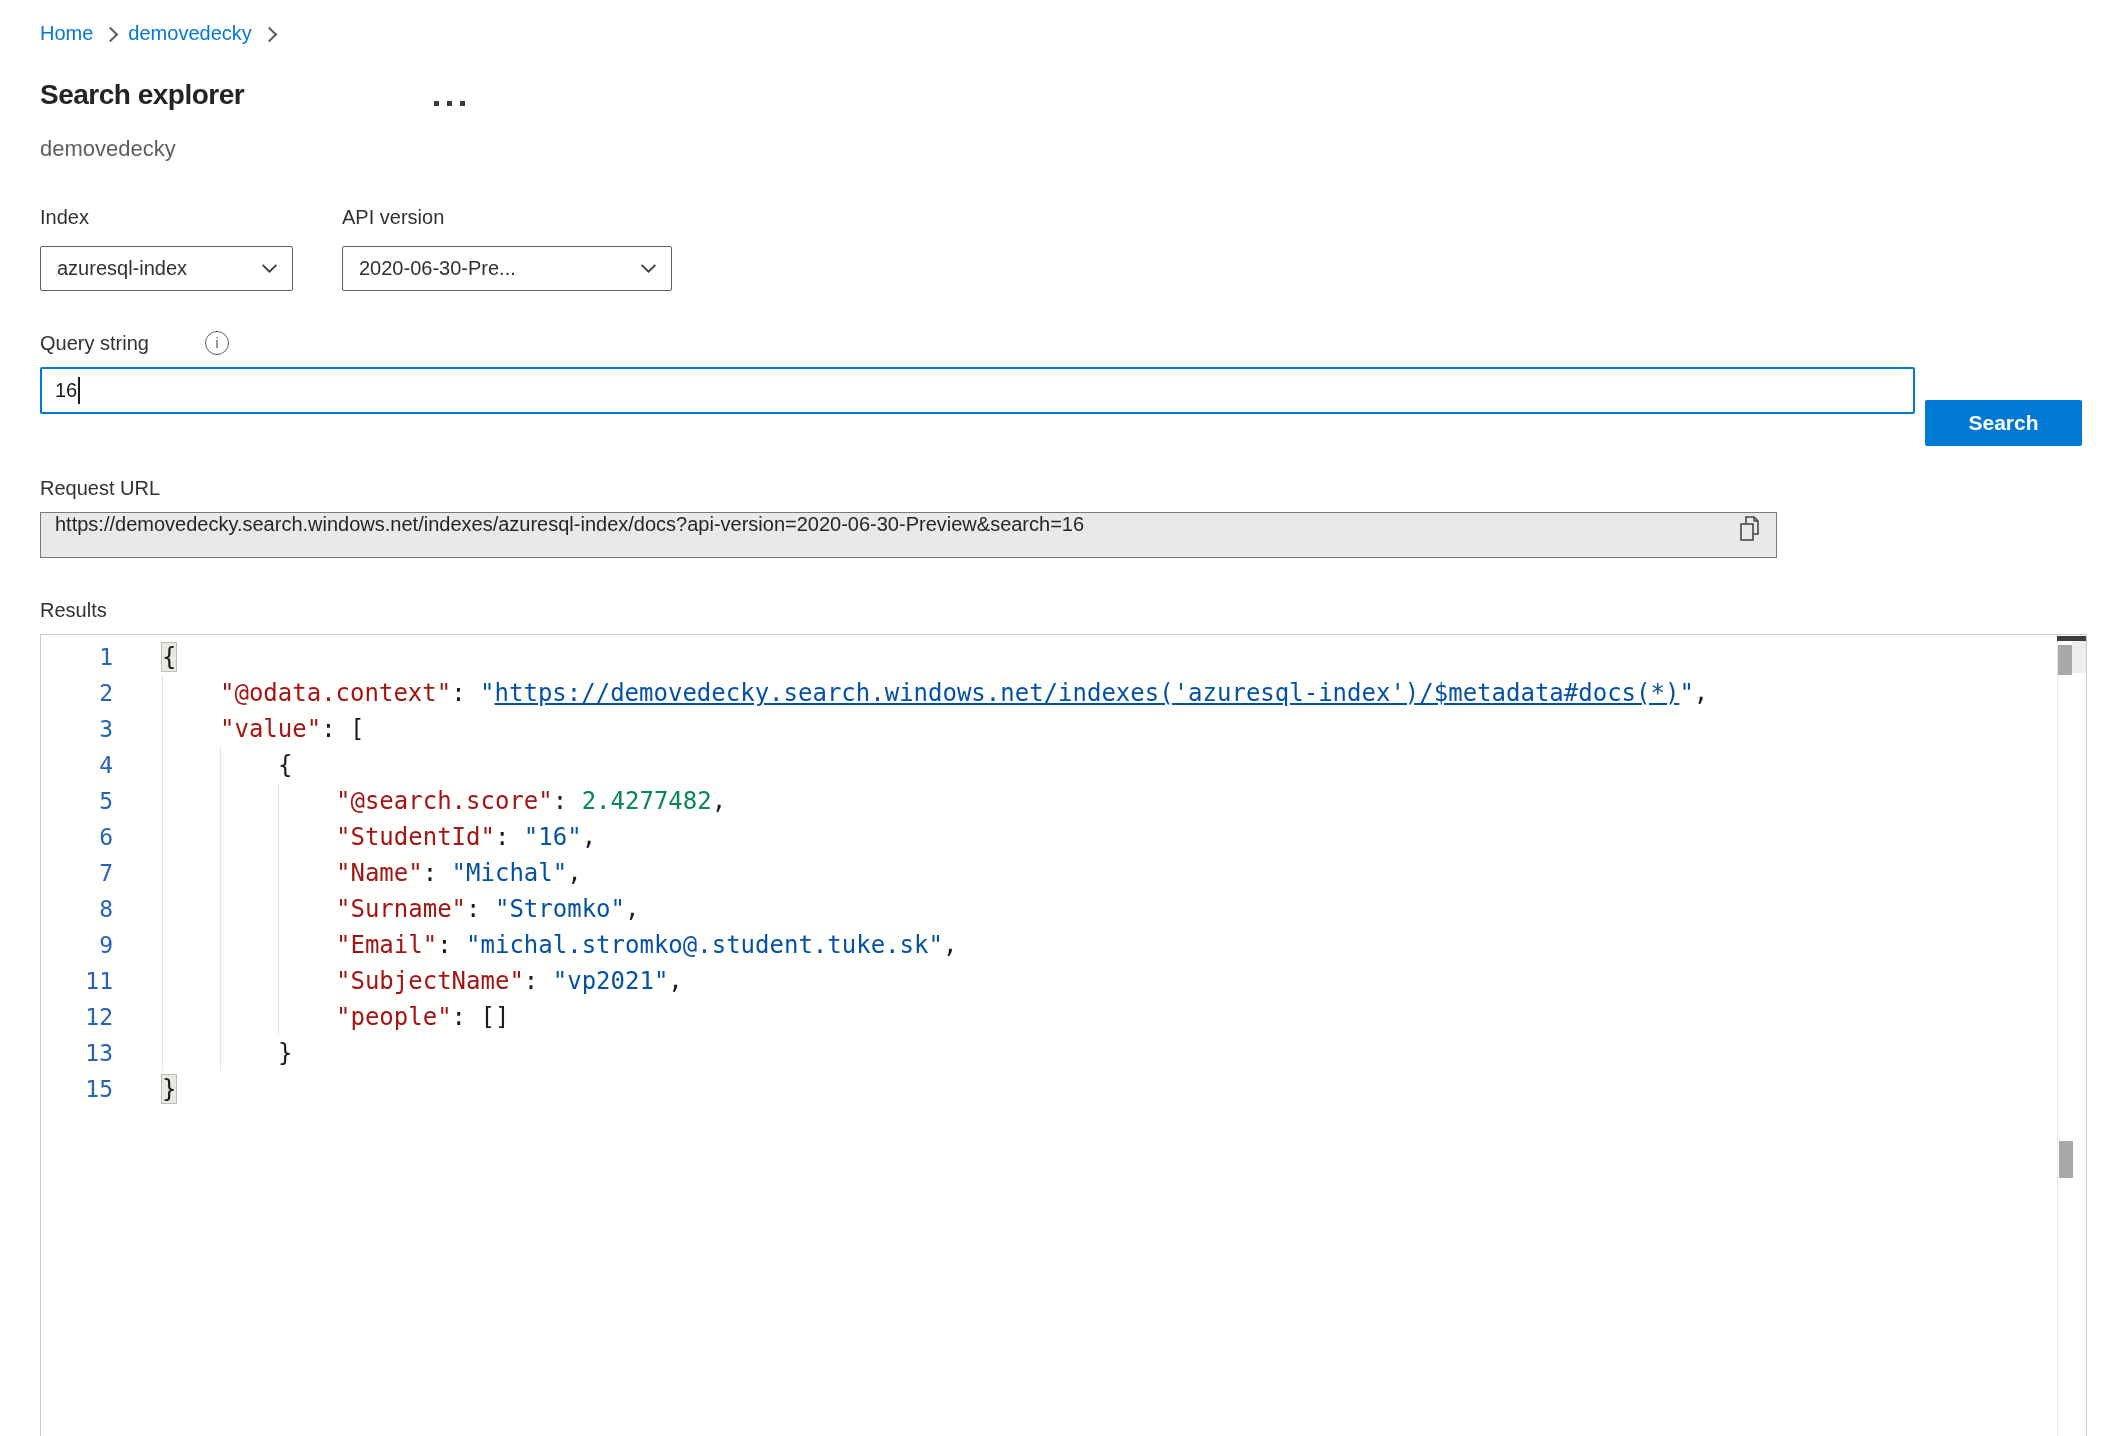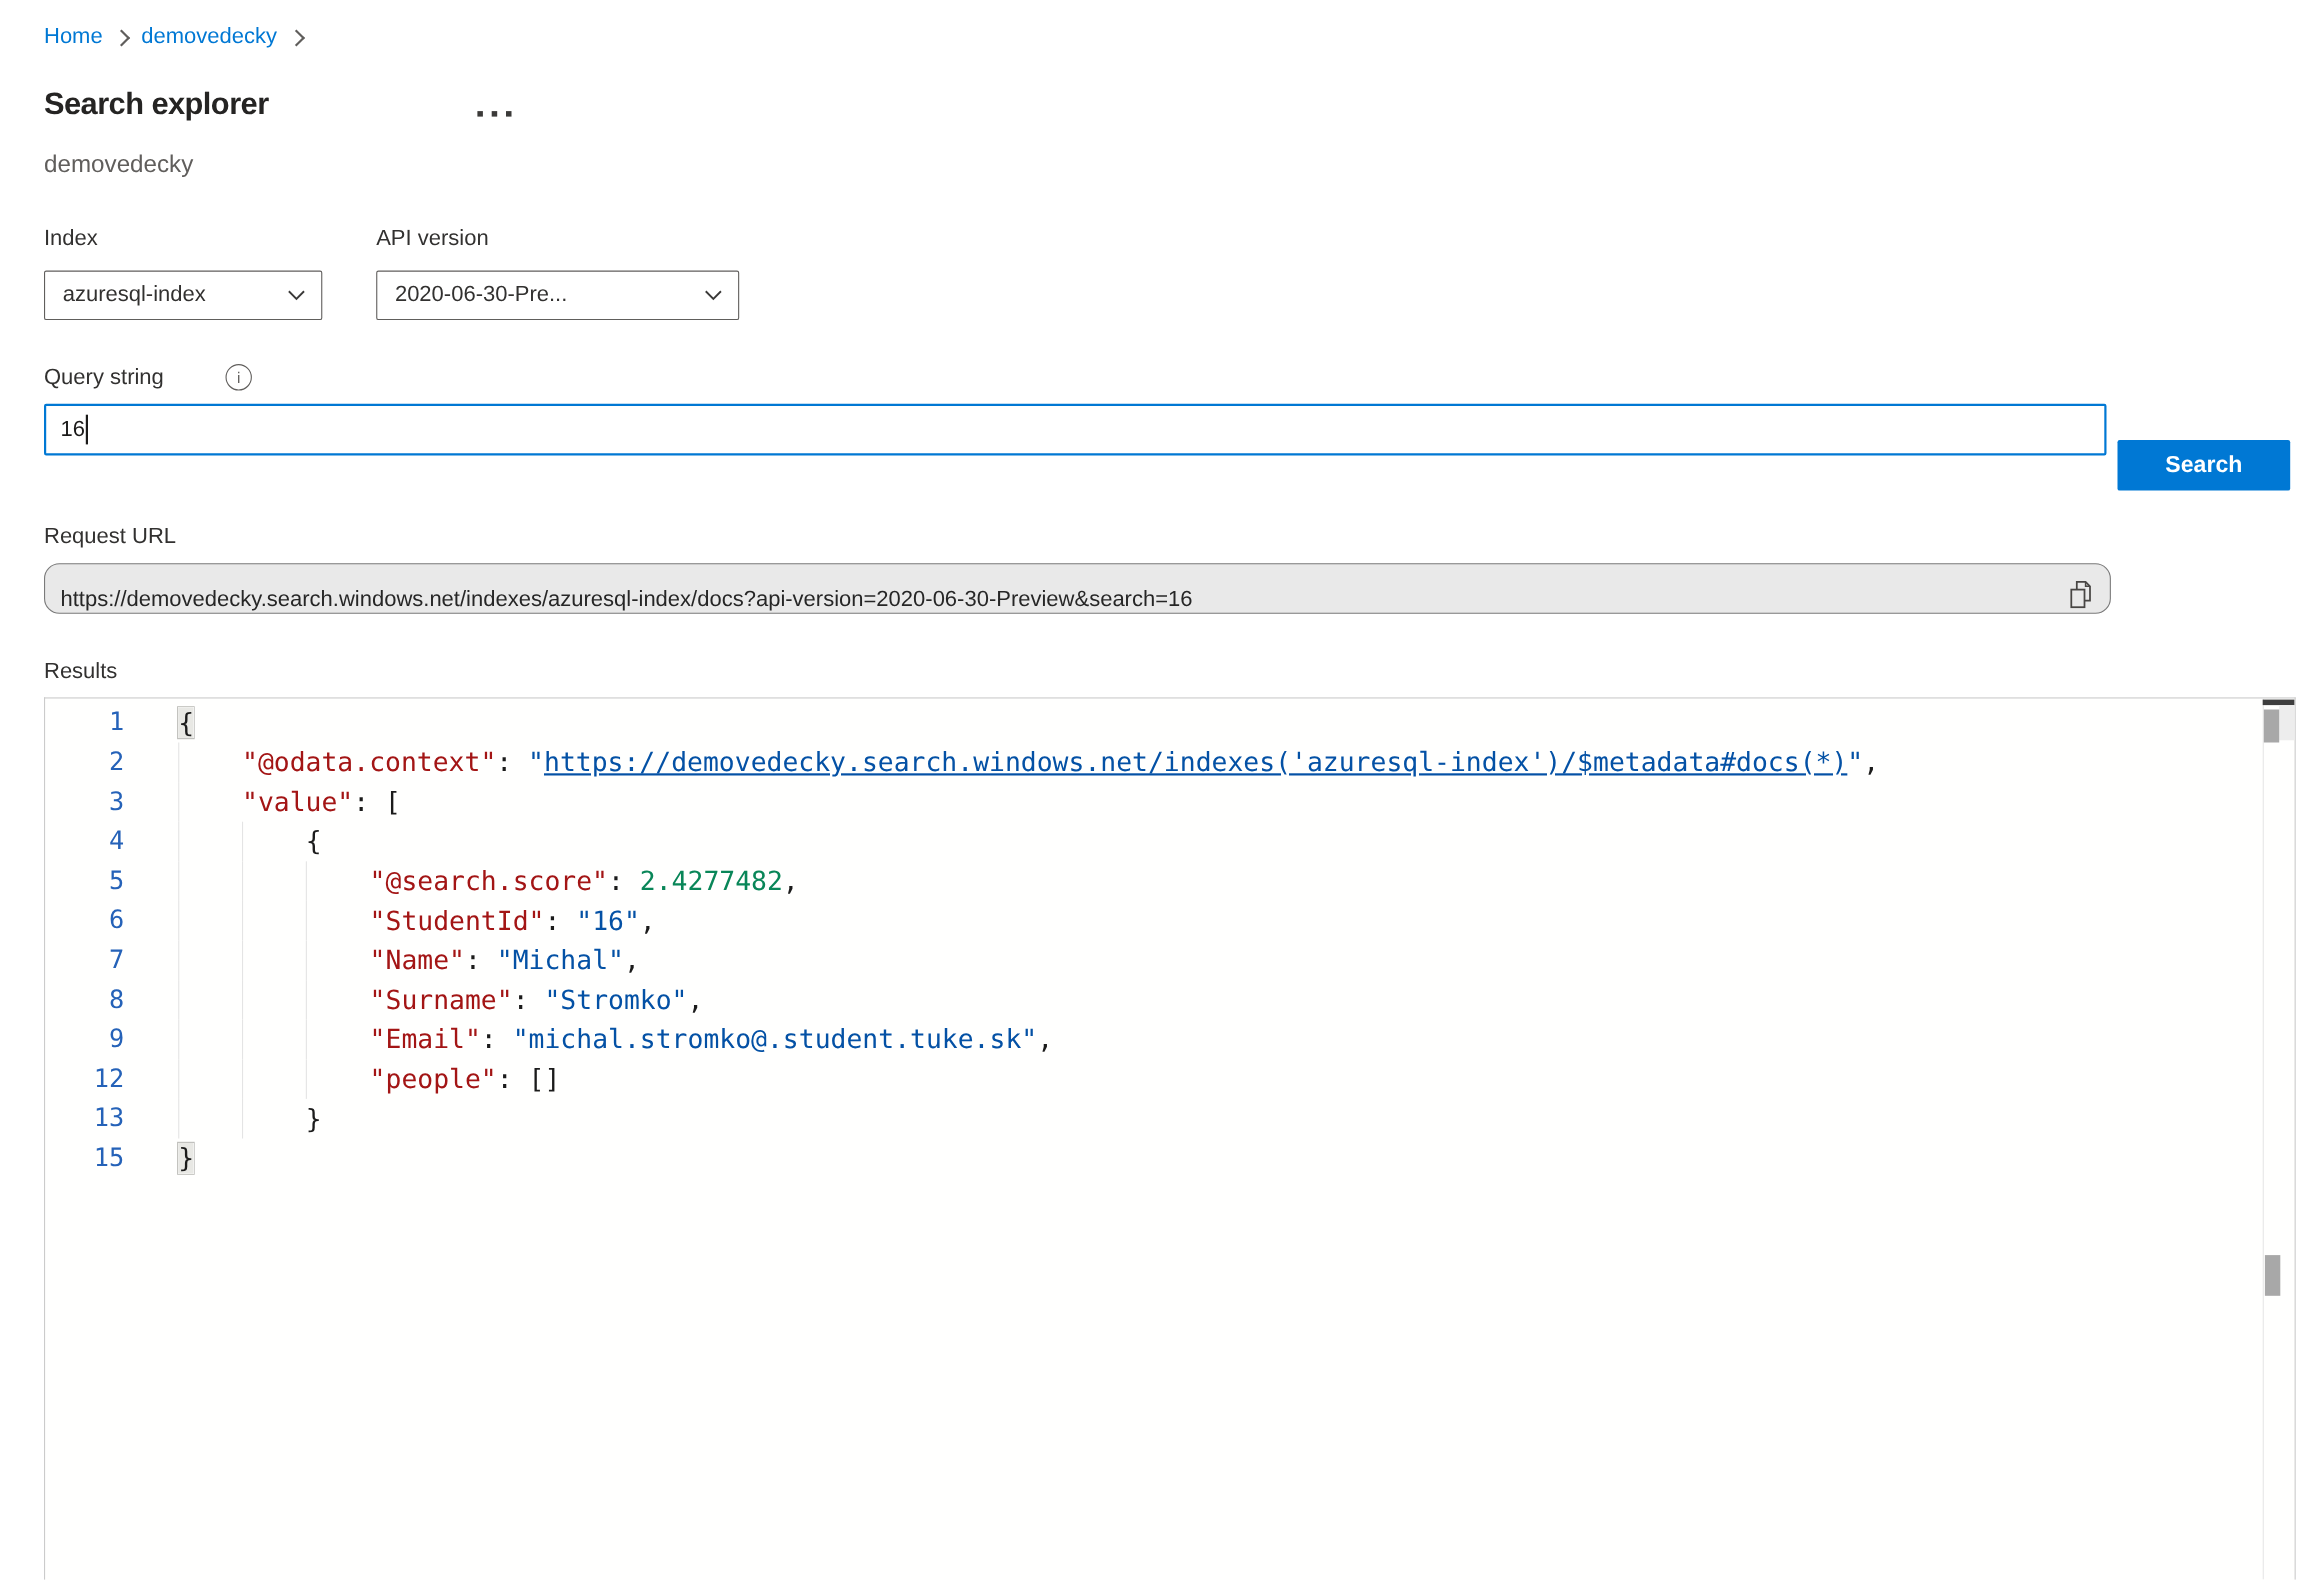--- a/index.html
+++ b/index.html
@@ -33,22 +33,22 @@
              box-sizing:border-box;display:flex;align-items:center;justify-content:center;
              font-size:14px;color:#605e5c;cursor:pointer;}
   .query-input{left:40px;top:367px;width:1875px;height:47px;border:2px solid #0078d4;border-radius:2px;
                box-sizing:border-box;display:flex;align-items:center;padding-left:13px;font-size:20px;color:#1b1a19;background:#fff;}
   .caret{display:inline-block;width:2px;height:27px;background:#1b1a19;margin-left:1px;}
   .search-btn{left:1925px;top:367px;width:157px;height:46px;background:#0078d4;color:#fff;
               border:none;border-radius:2px;font-size:21px;font-weight:700;cursor:pointer;
               display:flex;align-items:center;justify-content:center;font-family:"Liberation Sans",sans-serif;margin-top:33px;}
 
   
-  .url-box{left:40px;top:512px;width:1879px;height:46px;background:#e9e9e9;border:1px solid #7a7a7a;
-           border-radius:14px;box-sizing:border-box;display:flex;align-items:flex-end;padding:0 12px 0 14px;}
+  .url-box{left:40px;top:512px;width:1737px;height:46px;background:#e9e9e9;border:1px solid #7a7a7a;
+           border-radius:0;box-sizing:border-box;display:flex;align-items:flex-start;padding:0 12px 0 14px;}
   .url-text{flex:1;font-size:20px;color:#262626;white-space:nowrap;overflow:hidden;}
   .copy-btn{width:30px;height:32px;flex:none;cursor:pointer;display:flex;align-items:center;justify-content:center;background:none;border:none;padding:0;}
 
   
   .editor{left:40px;top:634px;width:2047px;height:802px;border:1px solid #cbcbcb;border-bottom:none;
           background:#fffffe;box-sizing:border-box;padding-top:4px;overflow:hidden;cursor:text;}
   .code-line{display:flex;height:36px;}
   .ln{width:72px;flex:none;text-align:right;font:23px/36px "DejaVu Sans Mono",monospace;color:#2562b8;}
   .lb{position:relative;flex:1;font:24px/36px "DejaVu Sans Mono",monospace;white-space:pre;color:#1b1b1b;}
   .lt{display:inline-block;}
@@ -154,20 +154,24 @@
       </div>
       <div class="code-line">
         <span class="ln">8</span>
         <span class="lb"><i class="guide" style="left: 49px;"></i><i class="guide" style="left: 107px;"></i><i class="guide" style="left: 165px;"></i><span class="lt" style="margin-left: 223px;"><span class="tk-key">"Surname"</span><span class="tk-punc">: </span><span class="tk-str">"Stromko"</span><span class="tk-punc">,</span></span></span>
       </div>
       <div class="code-line">
         <span class="ln">9</span>
         <span class="lb"><i class="guide" style="left: 49px;"></i><i class="guide" style="left: 107px;"></i><i class="guide" style="left: 165px;"></i><span class="lt" style="margin-left: 223px;"><span class="tk-key">"Email"</span><span class="tk-punc">: </span><span class="tk-str">"michal.stromko@.student.tuke.sk"</span><span class="tk-punc">,</span></span></span>
       </div>
       <div class="code-line">
+        <span class="ln">11</span>
+        <span class="lb"><i class="guide" style="left: 49px;"></i><i class="guide" style="left: 107px;"></i><i class="guide" style="left: 165px;"></i><span class="lt" style="margin-left: 223px;"><span class="tk-key">"SubjectName"</span><span class="tk-punc">: </span><span class="tk-str">"vp2021"</span><span class="tk-punc">,</span></span></span>
+      </div>
+      <div class="code-line">
         <span class="ln">12</span>
         <span class="lb"><i class="guide" style="left: 49px;"></i><i class="guide" style="left: 107px;"></i><i class="guide" style="left: 165px;"></i><span class="lt" style="margin-left: 223px;"><span class="tk-key">"people"</span><span class="tk-punc">: []</span></span></span>
       </div>
       <div class="code-line">
         <span class="ln">13</span>
         <span class="lb"><i class="guide" style="left: 49px;"></i><i class="guide" style="left: 107px;"></i><span class="lt" style="margin-left: 165px;"><span class="tk-punc">}</span></span></span>
       </div>
       <div class="code-line">
         <span class="ln">15</span>
         <span class="lb"><span class="lt" style="margin-left: 49px;"><span class="tk-punc tk-hl">}</span></span></span>

